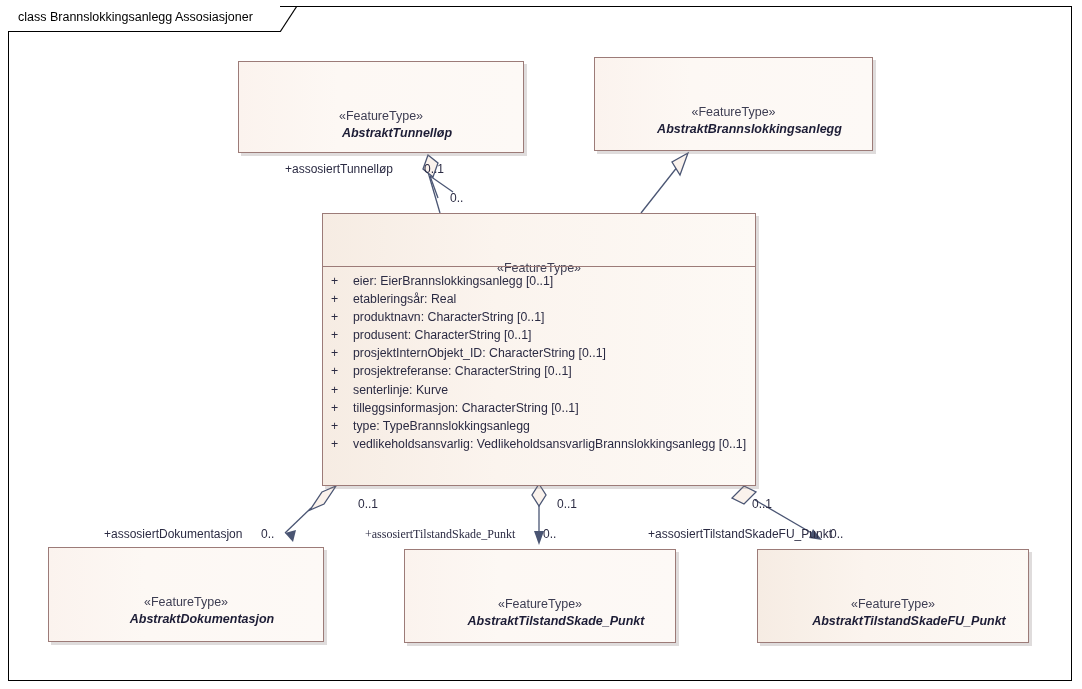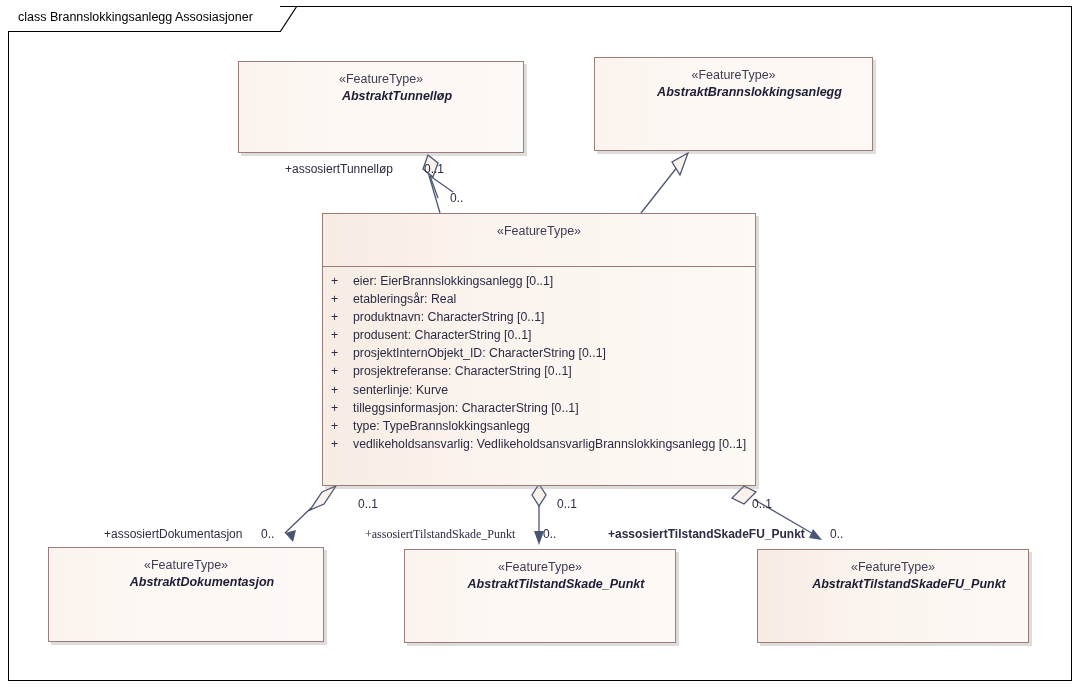--- a/index.html
+++ b/index.html
@@ -78,20 +78,21 @@
   }
   .uml-head {
     text-align: center;
     padding-top: 9px;
     line-height: 1.32;
   }
   .stereotype {
     font-size: 12.5px;
     color: #3d3d52;
     display: block;
+    margin-top: 37px;
   }
   .cls-name {
     font-size: 12.5px;
     color: #1d1d36;
     font-weight: bold;
     display: block;
     padding-left: 32px;
   }
   .cls-name.abstract {
     font-style: italic;
@@ -258,16 +259,16 @@
 
   <div class="edge-label" style="left:358px; top:497px;">0..1</div>
   <div class="edge-label" style="left:104px; top:527px;">+assosiertDokumentasjon</div>
   <div class="edge-label" style="left:261px; top:527px;">0..</div>
 
   <div class="edge-label" style="left:557px; top:497px;">0..1</div>
   <div class="edge-label" style="left:365px; top:527px;font-family:Liberation Serif, serif;">+assosiertTilstandSkade_Punkt</div>
   <div class="edge-label" style="left:543px; top:527px;">0..</div>
 
   <div class="edge-label" style="left:752px; top:497px;">0..1</div>
-  <div class="edge-label" style="left:608px; top:527px;font-weight:bold;">+assosiertTilstandSkadeFU_Punkt</div>
+  <div class="edge-label" style="left:648px; top:527px;">+assosiertTilstandSkadeFU_Punkt</div>
   <div class="edge-label" style="left:830px; top:527px;">0..</div>
 
 </div>
 
 </body></html>

